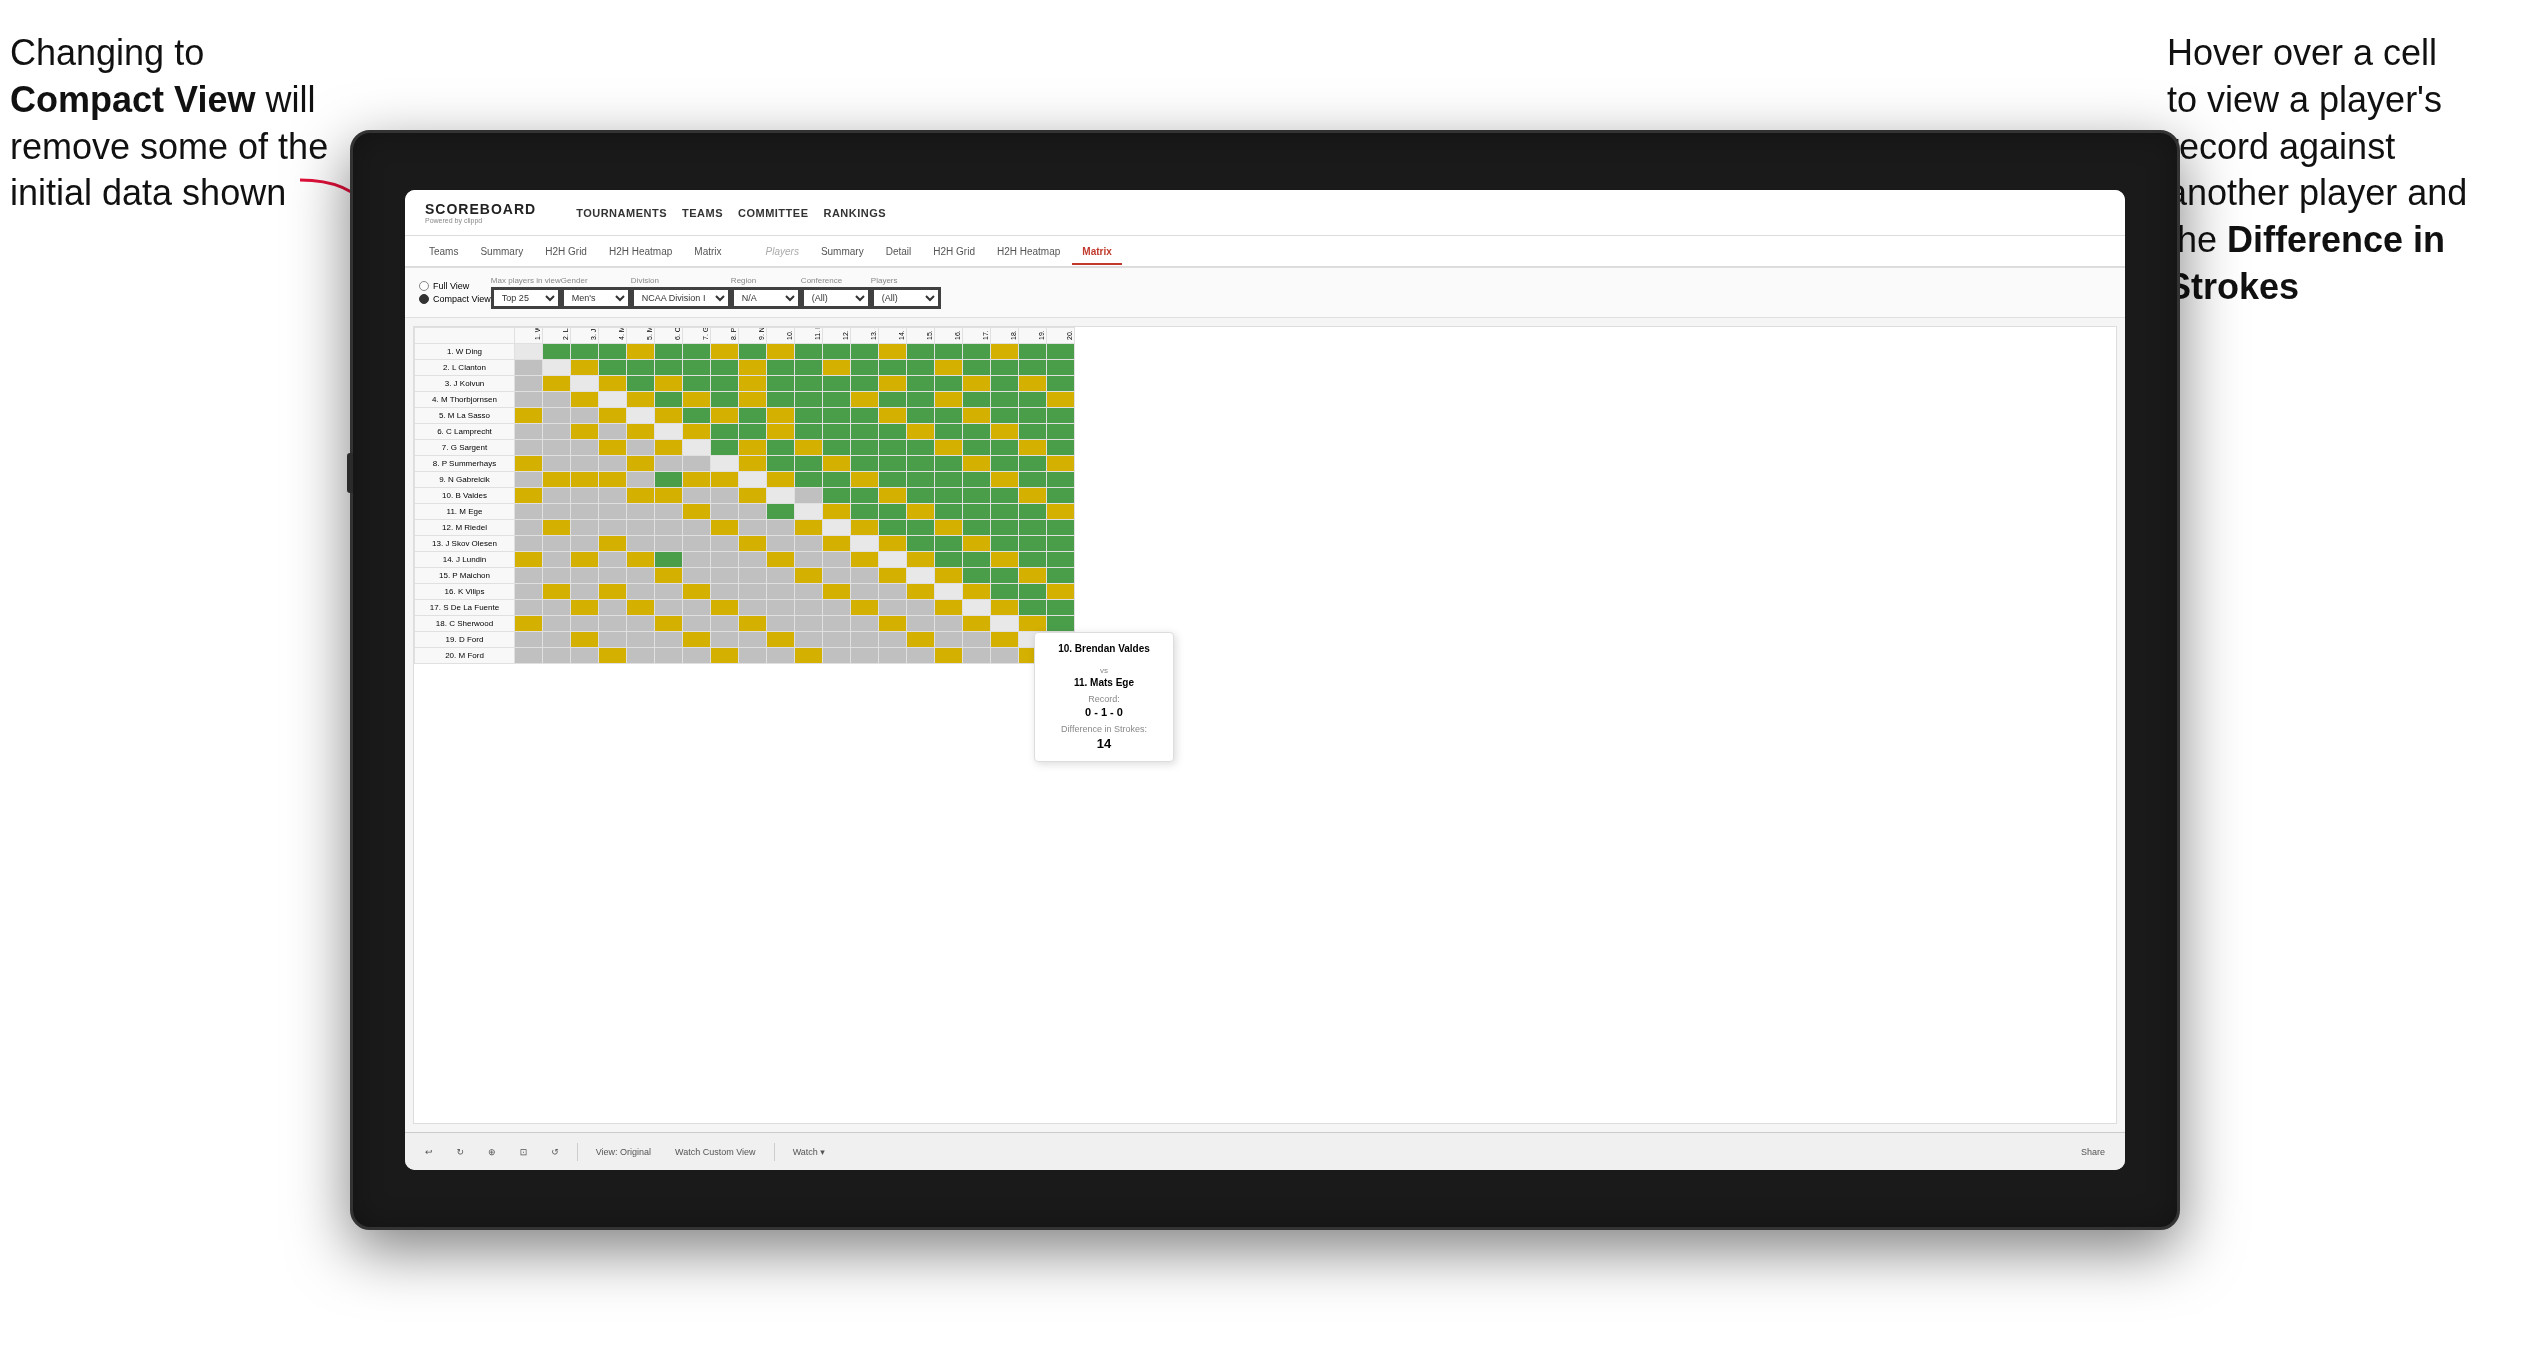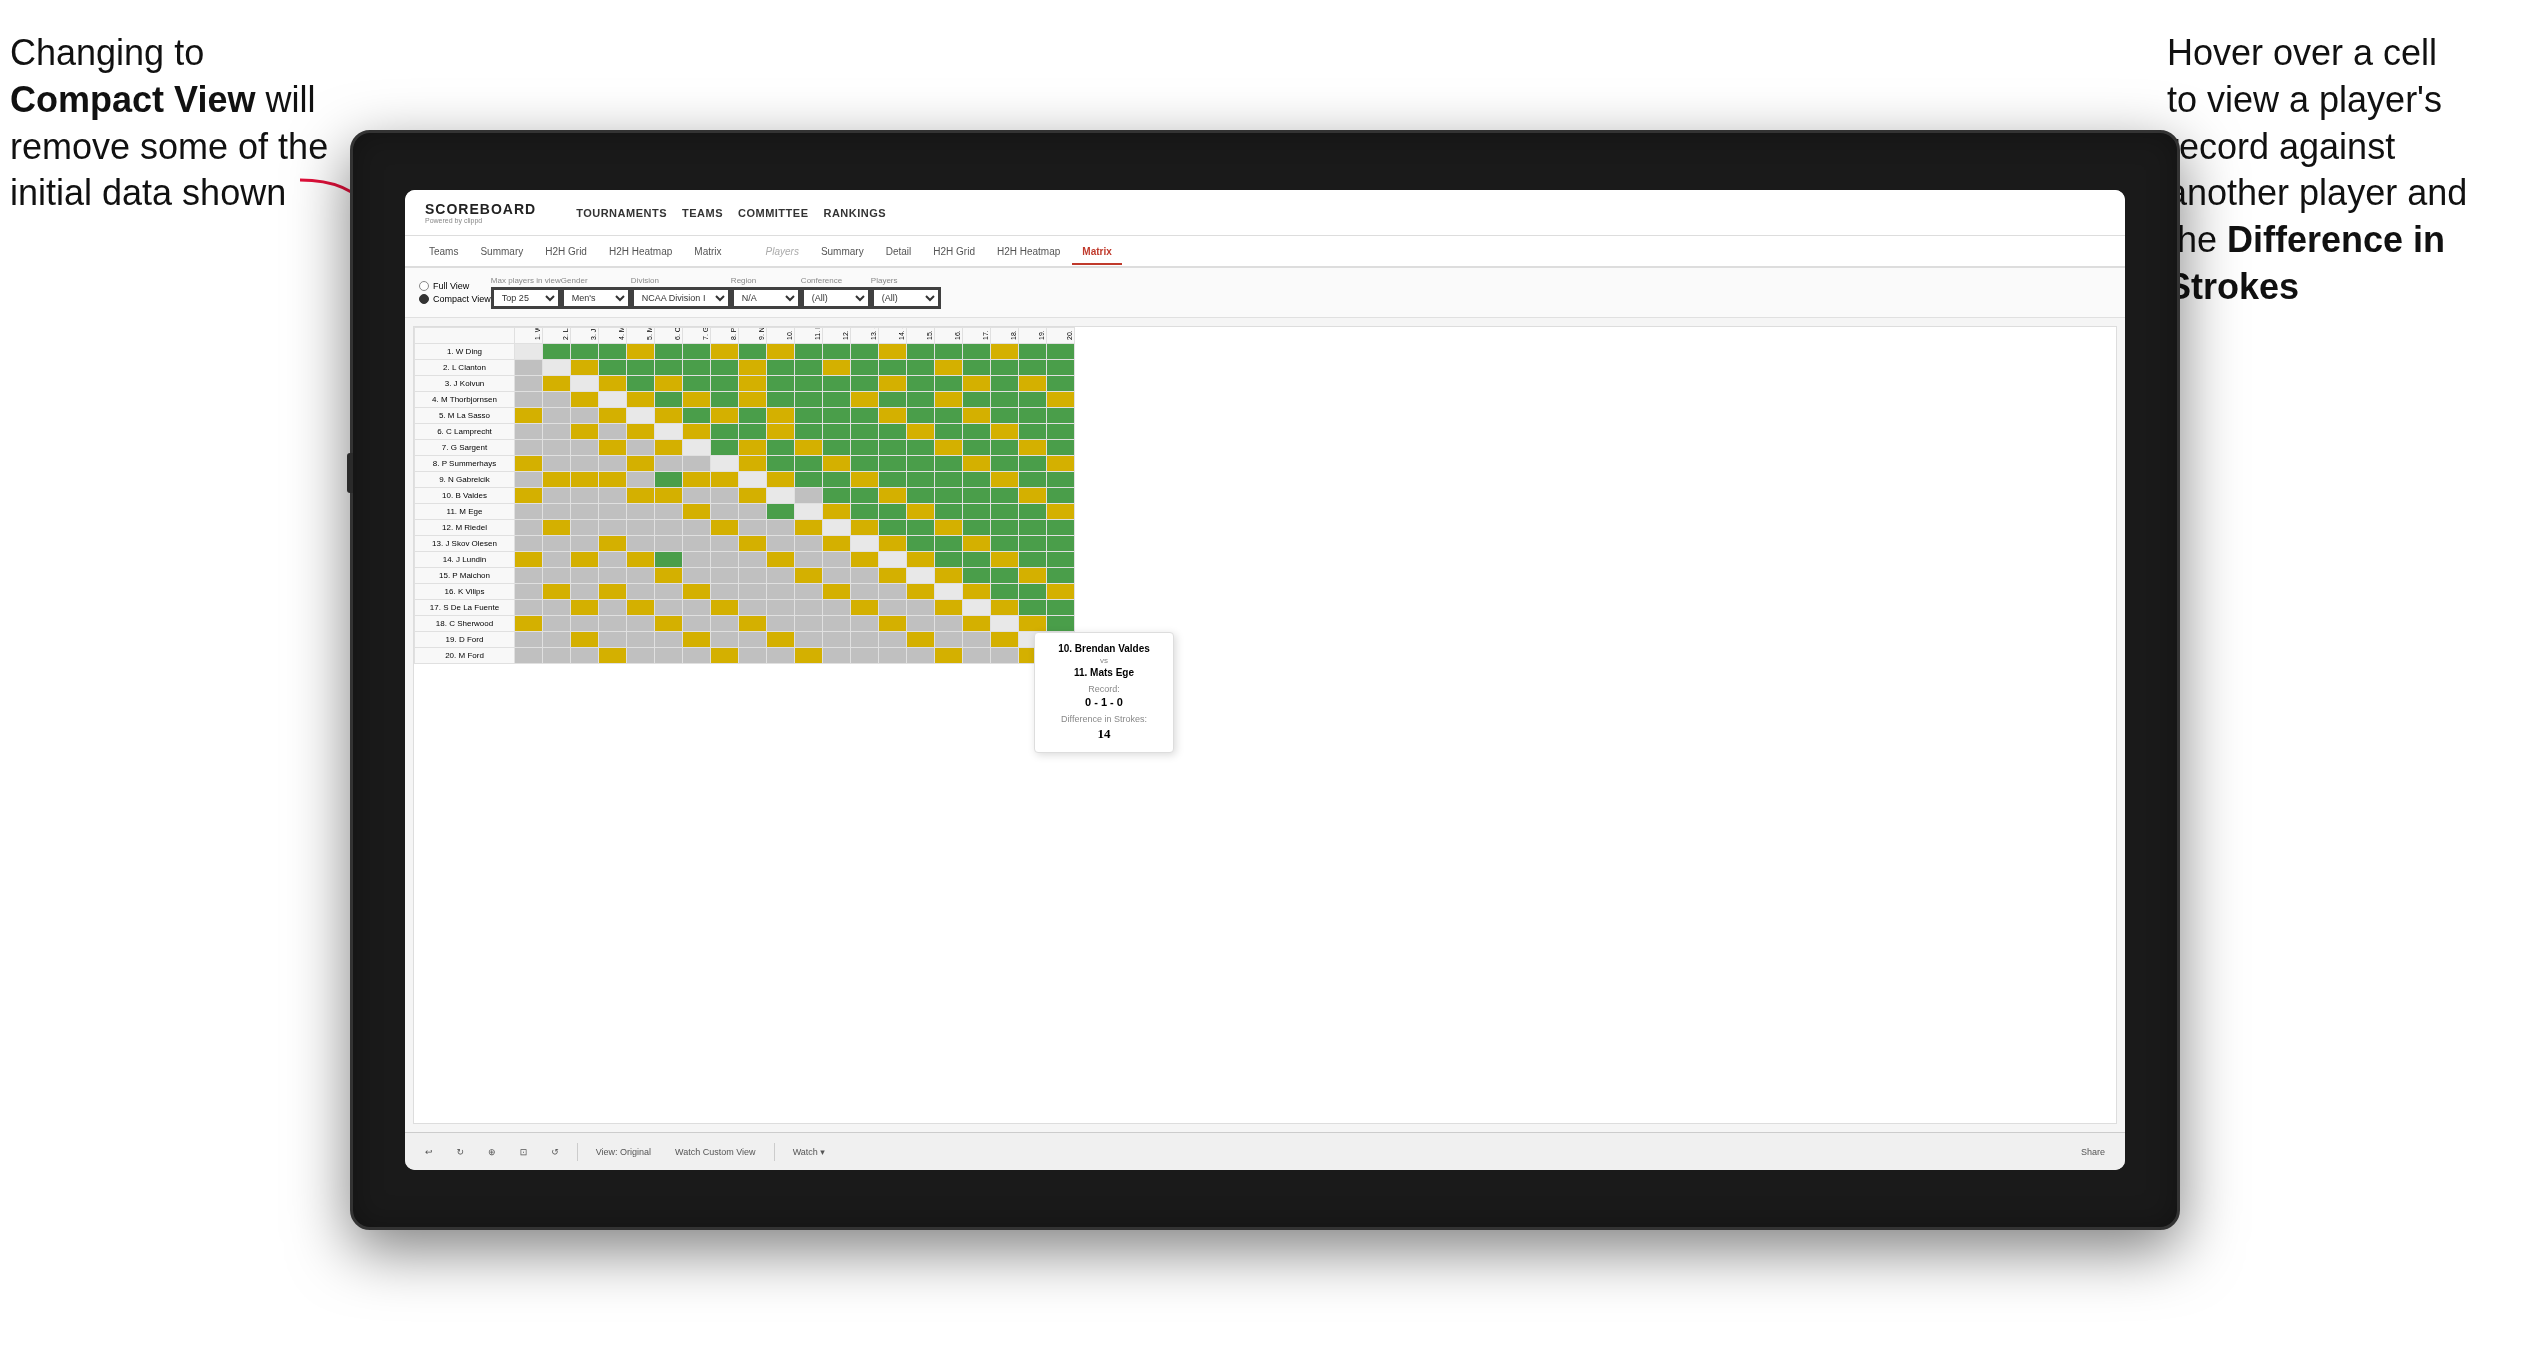--- a/index.html
+++ b/index.html
@@ -252,27 +252,27 @@
       border-radius: 4px;
       padding: 10px 14px;
       width: 140px;
       box-shadow: 2px 2px 8px rgba(0,0,0,0.15);
       font-size: 9px;
       text-align: center;
       top: 305px;
       left: 620px;
       z-index: 10;
     }
-    .tooltip-player1 { font-weight: bold; font-size: 10px; margin-bottom: 2px; }
+    .tooltip-player1 { font-weight: bold; font-size: 10px; margin-bottom: 12px; }
     .tooltip-vs { color: #888; margin: 2px 0; font-size: 8px; }
     .tooltip-player2 { font-weight: bold; font-size: 10px; margin-bottom: 6px; }
     .tooltip-record-label { color: #888; margin: 4px 0 2px; }
     .tooltip-record { font-weight: bold; font-size: 11px; }
     .tooltip-diff-label { color: #888; margin: 6px 0 2px; }
-    .tooltip-diff { font-weight: bold; font-size: 13px; font-family: Liberation Serif, serif; }
+    .tooltip-diff { font-weight: bold; font-size: 13px; }
 
     
     .bottom-toolbar {
       background: #f0f0f0;
       height: 38px;
       border-top: 1px solid #ccc;
       display: flex;
       align-items: center;
       padding: 0 14px;
       gap: 12px;

